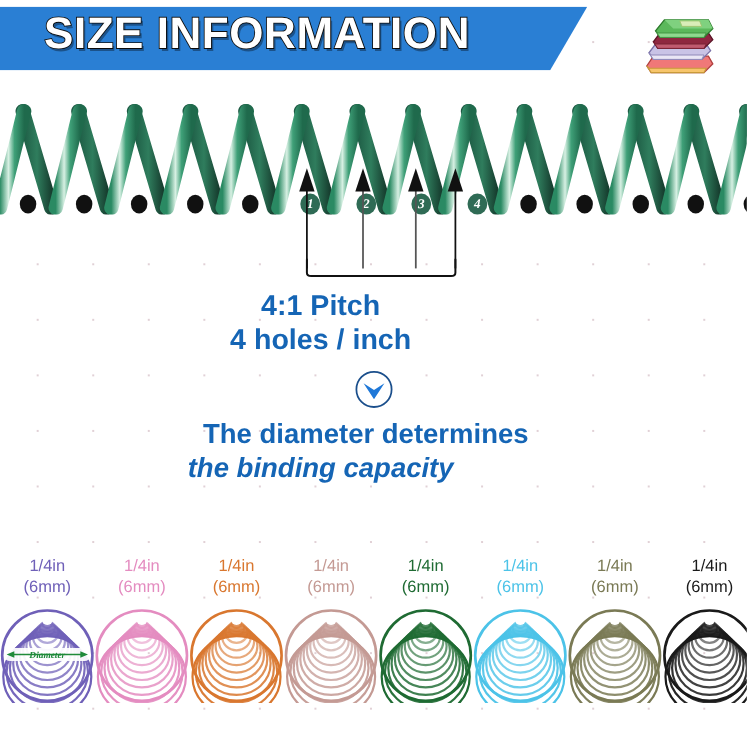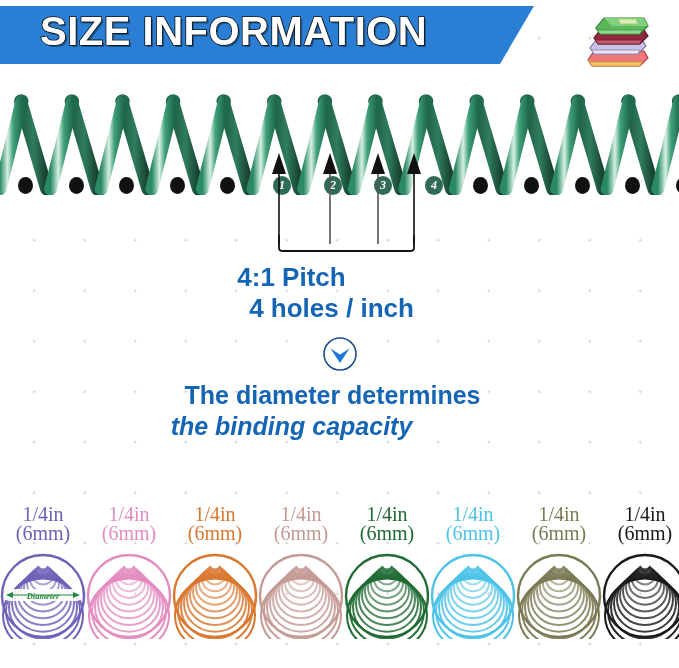--- a/index.html
+++ b/index.html
@@ -65,40 +65,40 @@
   
   #pitch-marks{position:absolute;left:0;top:140px;width:679px;height:120px;}
 
   
   .blue-head{
     position:absolute;width:583px;text-align:center;
     color:#1565b5;font-weight:bold;
     font-family:"Liberation Sans", sans-serif;
   }
   #pitch-line1{top:262px;font-size:26px;}
-  #pitch-line2{top:293px;font-size:26px;padding-left:40px;}
+  #pitch-line2{top:293px;font-size:26px;}
   #cap-line1{top:381px;font-size:25px;margin-left:41px;}
   #cap-line2{top:412px;font-size:25px;font-style:italic;}
 
   #chevron-badge{
     position:absolute;left:322px;top:336px;width:36px;height:36px;
   }
 
   
   #swatch-row{
     position:absolute;left:0;top:505px;width:679px;height:163px;
     display:flex;
   }
   .swatch{
     flex:1 1 0;
     display:flex;flex-direction:column;align-items:center;
   }
   .sw-label{
-    font-size:20px;font-weight:normal;line-height:19px;text-align:center;
-    font-family:Liberation Serif, serif;
+    font-size:15px;font-weight:normal;line-height:19px;text-align:center;
+    font-family:Liberation Sans, sans-serif;
     white-space:nowrap;
   }
   .sw-coil{
     margin-top:10px;width:86px;height:86px;position:relative;
   }
   .diam-wrap{
     position:absolute;left:4px;top:35px;width:92px;height:14px;
     z-index:4;
   }
 </style>

